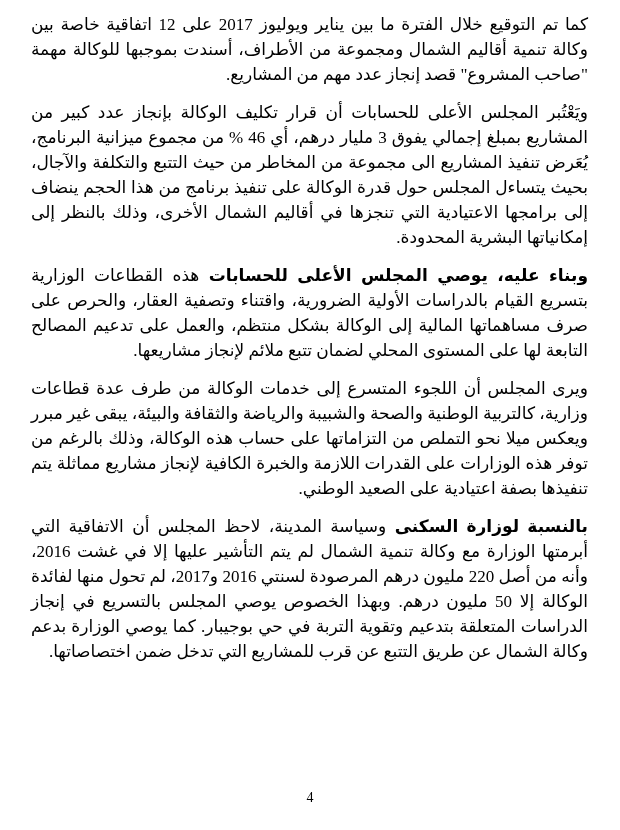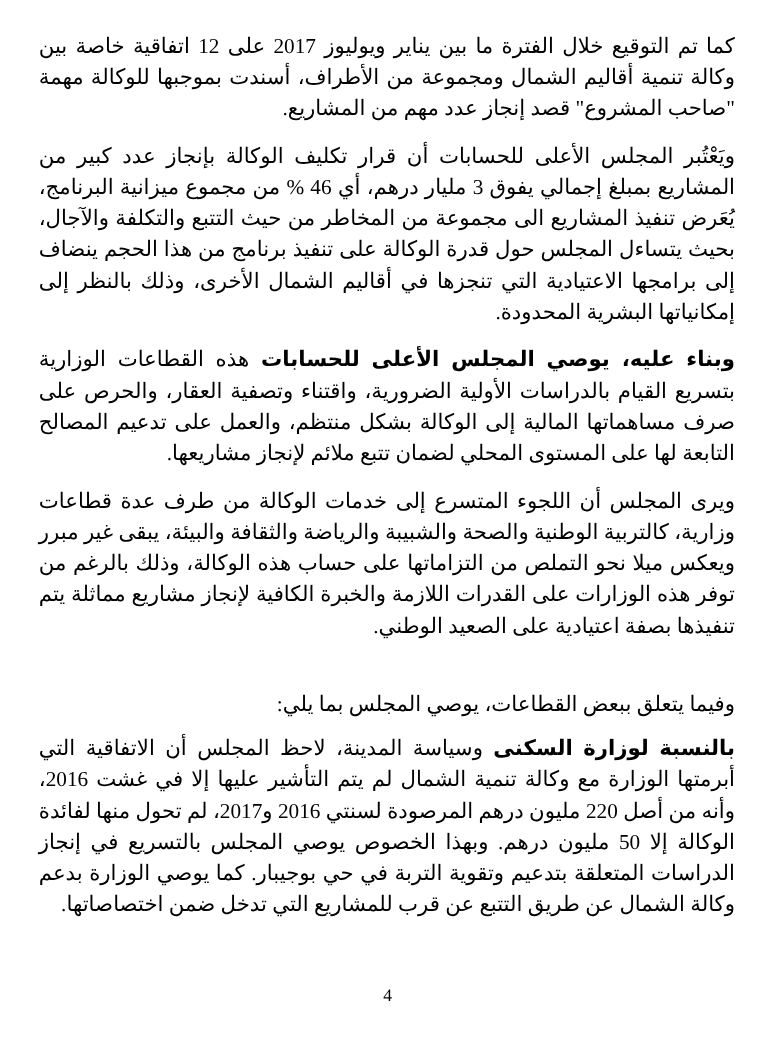--- a/index.html
+++ b/index.html
@@ -15,21 +15,21 @@
   }
   .page {
     position: relative;
     width: 620px;
     height: 830px;
     background: #ffffff;
     overflow: hidden;
   }
   .content {
     position: absolute;
-    top: 24px;
+    top: 12px;
     right: 32px;
     width: 557px;
     direction: rtl;
     unicode-bidi: embed;
     text-align: justify;
     text-justify: inter-word;
     font-size: 17px;
     line-height: 25px;
   }
   .para {
@@ -61,20 +61,19 @@
   <div class="content">
 
     <p class="para"><b class="lead"></b><span>كما تم التوقيع خلال الفترة ما بين يناير ويوليوز 2017 على 12 اتفاقية خاصة بين وكالة تنمية أقاليم الشمال ومجموعة من الأطراف، أسندت بموجبها للوكالة مهمة "صاحب المشروع" قصد إنجاز عدد مهم من المشاريع.</span></p>
 
     <p class="para"><b class="lead"></b><span>ويَعْتُبر المجلس الأعلى للحسابات أن قرار تكليف الوكالة بإنجاز عدد كبير من المشاريع بمبلغ إجمالي يفوق 3 مليار درهم، أي 46 % من مجموع ميزانية البرنامج، يُعَرض تنفيذ المشاريع الى مجموعة من المخاطر من حيث التتبع والتكلفة والآجال، بحيث يتساءل المجلس حول قدرة الوكالة على تنفيذ برنامج من هذا الحجم ينضاف إلى برامجها الاعتيادية التي تنجزها في أقاليم الشمال الأخرى، وذلك بالنظر إلى إمكانياتها البشرية المحدودة.</span></p>
 
     <p class="para"><b class="lead">وبناء عليه، يوصي المجلس الأعلى للحسابات</b><span> هذه القطاعات الوزارية بتسريع القيام بالدراسات الأولية الضرورية، واقتناء وتصفية العقار، والحرص على صرف مساهماتها المالية إلى الوكالة بشكل منتظم، والعمل على تدعيم المصالح التابعة لها على المستوى المحلي لضمان تتبع ملائم لإنجاز مشاريعها.</span></p>
 
     <p class="para"><b class="lead"></b><span>ويرى المجلس أن اللجوء المتسرع إلى خدمات الوكالة من طرف عدة قطاعات وزارية، كالتربية الوطنية والصحة والشبيبة والرياضة والثقافة والبيئة، يبقى غير مبرر ويعكس ميلا نحو التملص من التزاماتها على حساب هذه الوكالة، وذلك بالرغم من توفر هذه الوزارات على القدرات اللازمة والخبرة الكافية لإنجاز مشاريع مماثلة يتم تنفيذها بصفة اعتيادية على الصعيد الوطني.</span></p>
 
-    <p class="para intro-line"><b class="lead"></b><span>وفيما يتعلق ببعض القطاعات، يوصي المجلس بما يلي:</span></p>
 
     <p class="para"><b class="lead">بالنسبة لوزارة السكنى</b><span> وسياسة المدينة، لاحظ المجلس أن الاتفاقية التي أبرمتها الوزارة مع وكالة تنمية الشمال لم يتم التأشير عليها إلا في غشت 2016، وأنه من أصل 220 مليون درهم المرصودة لسنتي 2016 و2017، لم تحول منها لفائدة الوكالة إلا 50 مليون درهم. وبهذا الخصوص يوصي المجلس بالتسريع في إنجاز الدراسات المتعلقة بتدعيم وتقوية التربة في حي بوجيبار. كما يوصي الوزارة بدعم وكالة الشمال عن طريق التتبع عن قرب للمشاريع التي تدخل ضمن اختصاصاتها.</span></p>
 
   </div>
 
   <div class="page-number">4</div>
 </div>
 
 </body></html>

